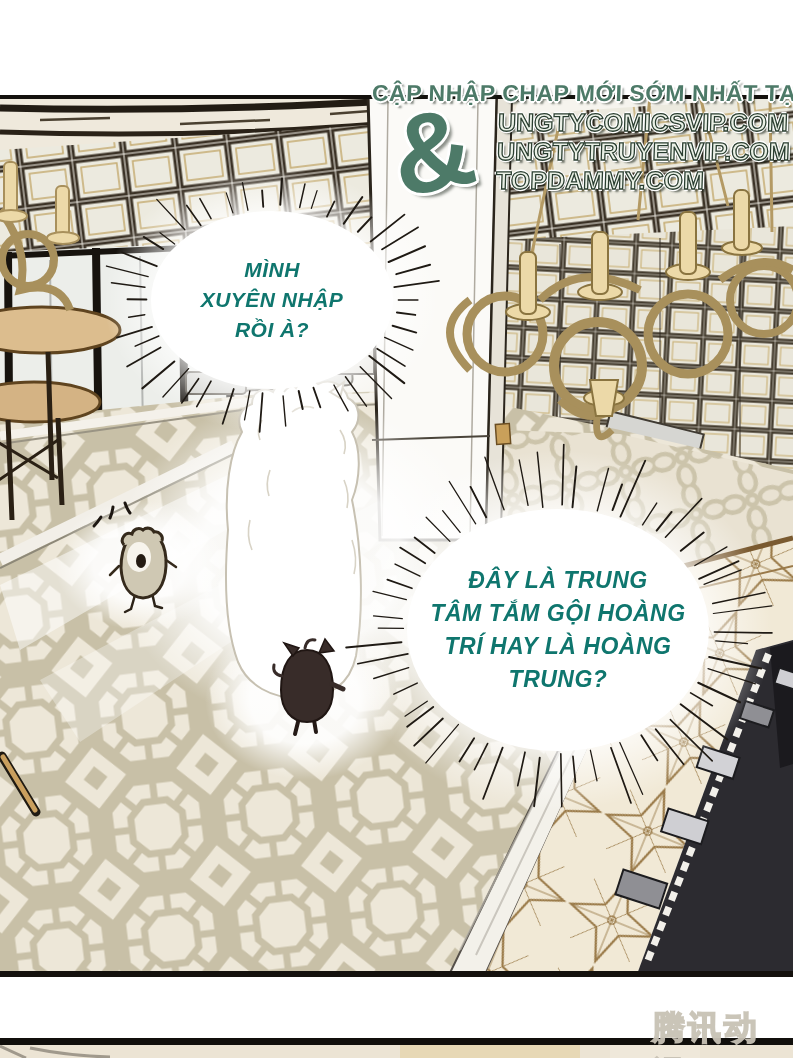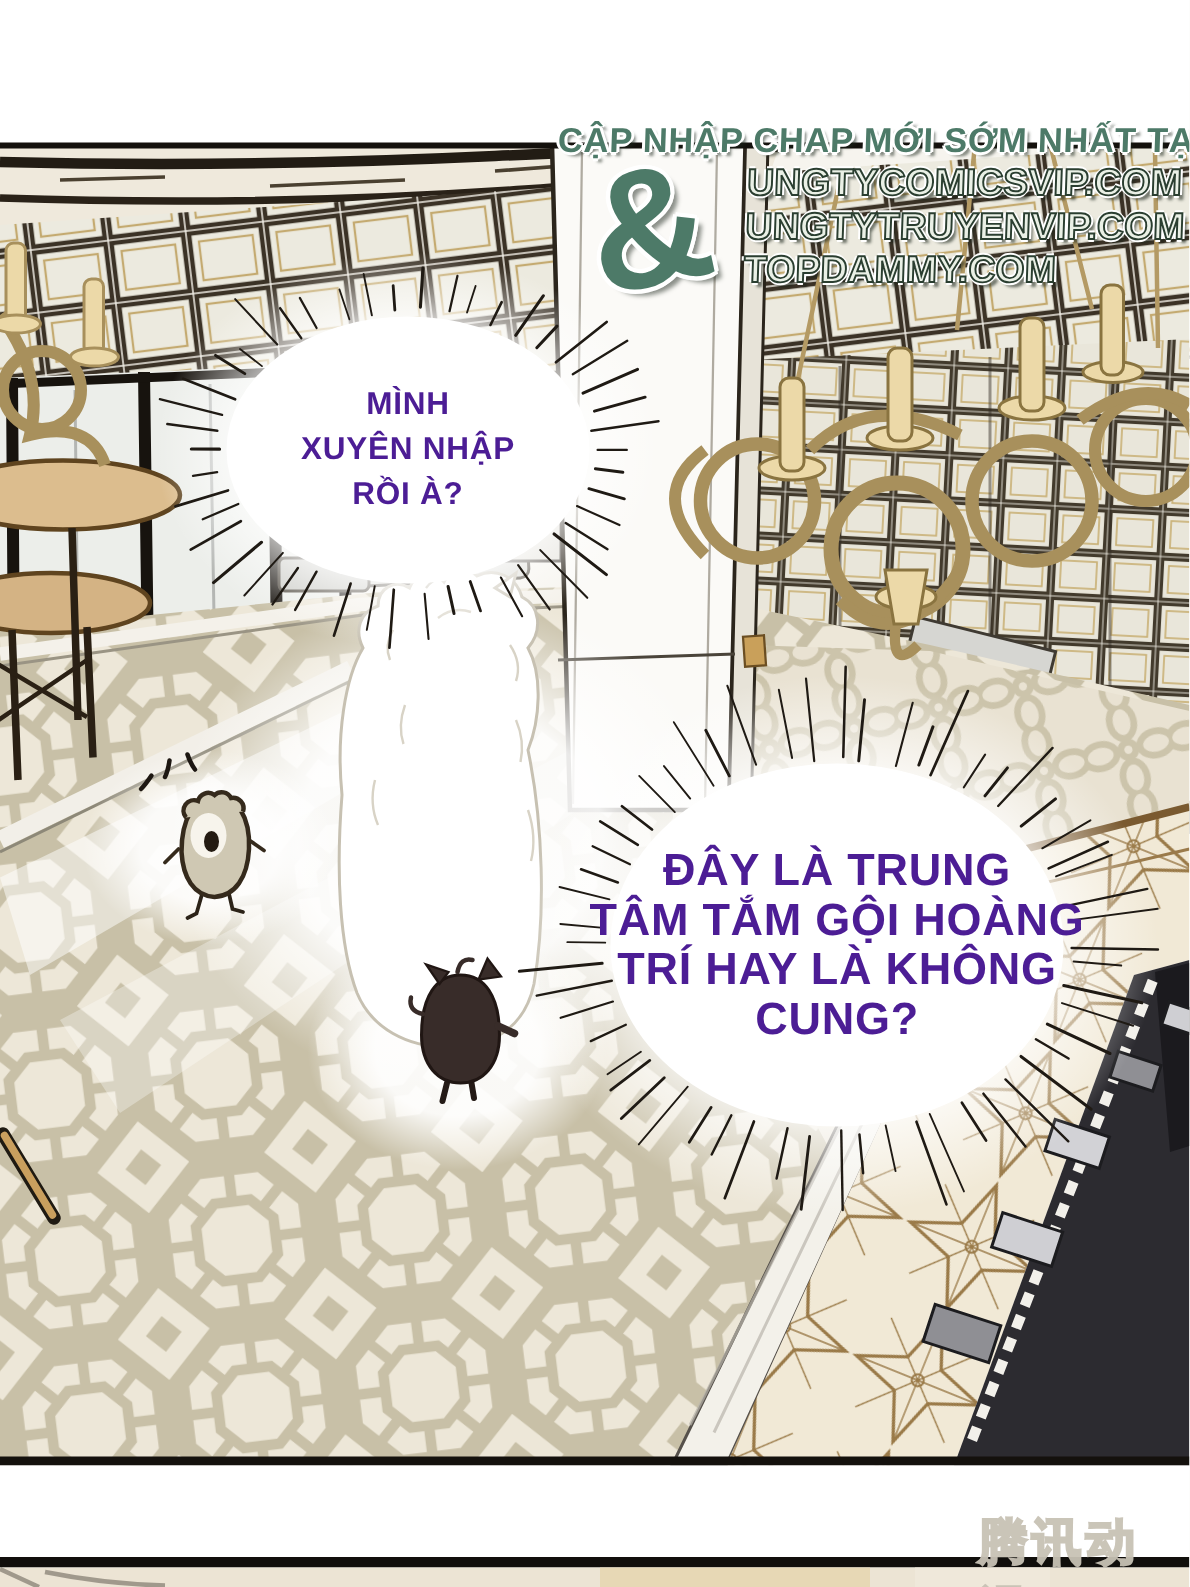--- a/index.html
+++ b/index.html
@@ -27,25 +27,25 @@
   .sites{position:absolute;left:497px;top:108px;z-index:30;transform:skewX(-2deg);}
   .site{
     white-space:nowrap;font-size:25px;font-weight:bold;letter-spacing:0;
     line-height:29px;color:#eaf0e6;
     -webkit-text-stroke:1.3px #2a3e30;
     text-shadow:-2px 0 0 #fff,2px 0 0 #fff,0 -2px 0 #fff,0 2px 0 #fff,
                 3px 3px 2px rgba(25,35,25,.6);}
 
   
   .bubble-text{position:absolute;display:flex;flex-direction:column;align-items:center;
-               justify-content:center;text-align:center;color:#4c1d95;font-weight:bold;
-               z-index:20;}
+               justify-content:center;text-align:center;color:#0f766e;font-weight:bold;
+               z-index:20;font-style:italic;}
   .bubble-text .bline{white-space:nowrap;}
   .bt1{left:152px;top:240px;width:240px;height:120px;font-size:21px;line-height:30px;letter-spacing:.5px;}
-  .bt2{left:408px;top:542px;width:300px;height:176px;font-size:30px;line-height:33px;letter-spacing:.5px;}
+  .bt2{left:408px;top:542px;width:300px;height:176px;font-size:23px;line-height:33px;letter-spacing:.5px;}
 
   
   .watermark{position:absolute;left:652px;top:1006px;z-index:31;
     font-size:33px;font-weight:bold;letter-spacing:3px;color:transparent;
     -webkit-text-stroke:1.6px #c8c2b5;opacity:.95;}
 </style>
 </head>
 <body>
 
 <div class="page">
@@ -421,19 +421,19 @@
 </div>
 
 <div class="bubble-text bt1">
   <div class="bline">MÌNH</div>
   <div class="bline">XUYÊN NHẬP</div>
   <div class="bline">RỒI À?</div>
 </div>
 <div class="bubble-text bt2">
   <div class="bline">ĐÂY LÀ TRUNG</div>
   <div class="bline">TÂM TẮM GỘI HOÀNG</div>
-  <div class="bline">TRÍ HAY LÀ KHÔNG</div>
-  <div class="bline">CUNG?</div>
+  <div class="bline">TRÍ HAY LÀ HOÀNG</div>
+  <div class="bline">TRUNG?</div>
 </div>
 
 <div class="watermark">腾讯动漫</div>
 
 </div>
 
 </body></html>

